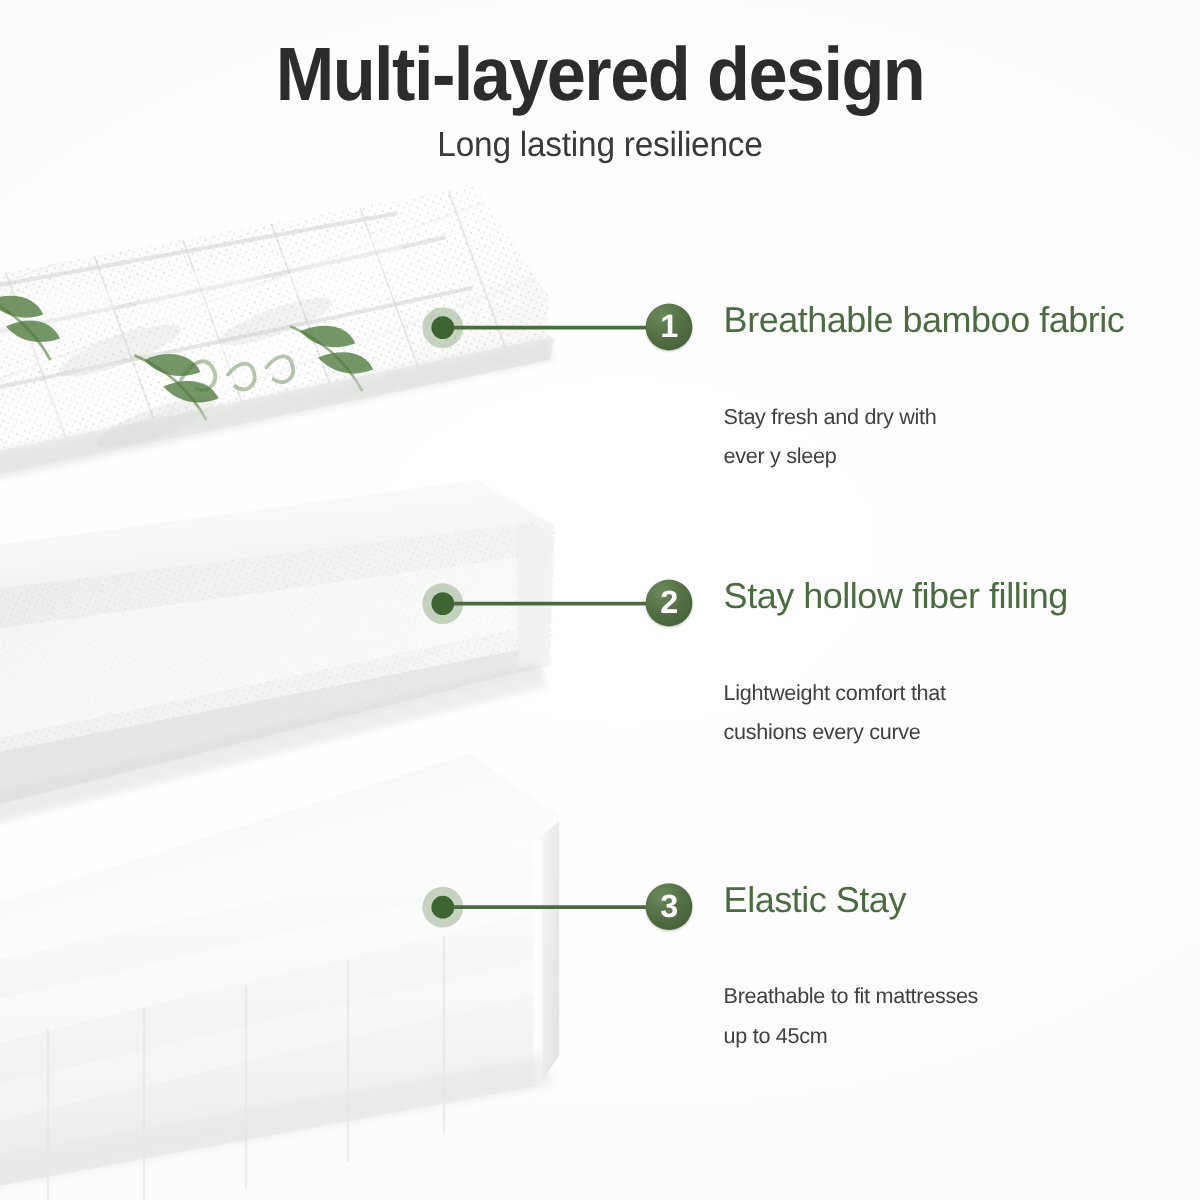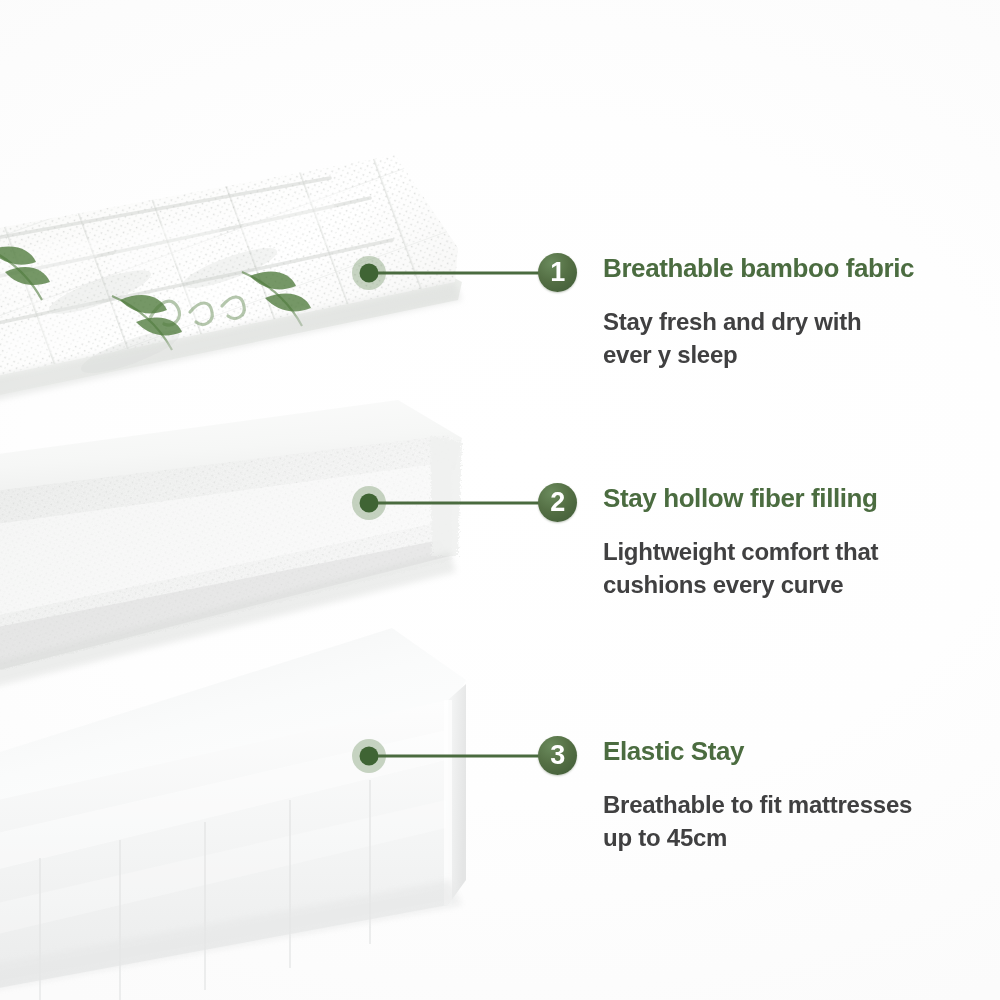--- a/index.html
+++ b/index.html
@@ -84,36 +84,37 @@
     color: #ffffff;
     font-size: 27px;
     line-height: 39px;
     font-weight: 600;
     text-align: center;
     letter-spacing: -0.5px;
   }
   .c-head {
     position: absolute;
     left: 603px;
-    font-size: 26px;
+    font-size: 30px;
     line-height: 36px;
-    font-weight: 700;
+    font-weight: 400;
     color: #4b6c40;
     letter-spacing: -0.4px;
     white-space: nowrap;
   }
   .c-body {
     position: absolute;
     left: 603px;
-    font-size: 24px;
+    font-size: 18px;
     line-height: 33px;
-    font-weight: 700;
+    font-weight: 400;
     color: #404041;
     letter-spacing: -0.25px;
     white-space: pre-line;
+    margin-top: 26px;
   }
 </style>
 </head>
 <body>
 
 <div id="canvas">
 
   <div class="photo">
     <svg width="520" height="1000" viewBox="0 0 520 1000" xmlns="http://www.w3.org/2000/svg">
       <defs>
@@ -279,20 +280,24 @@
           <path d="M205,822 L205,990"></path>
           <path d="M290,800 L290,968"></path>
           <path d="M370,780 L370,944"></path>
         </g>
 
         <path d="M-120,985 L450,880 L462,905 L-120,1010 Z" fill="#e6e7e7" opacity="0.6" filter="url(#soft)"></path>
       </g>
     </svg>
   </div>
 
+  <div class="header">
+    <h1 class="title">Multi-layered design</h1>
+    <p class="subtitle">Long lasting resilience</p>
+  </div>
 
   <div class="callout" style="top:253px;">
     <svg class="leader">
       <circle cx="29" cy="20" r="17" fill="#7d9a70" opacity="0.42"></circle>
       <circle cx="29" cy="20" r="9.5" fill="#3f6434"></circle>
       <line x1="38" y1="20" x2="200" y2="20" stroke="#4a6b3f" stroke-width="3.2"></line>
     </svg>
     <div class="badge" style="left:538px; top:0px;">1</div>
     <div class="c-head" style="top:-3px;">Breathable bamboo fabric</div>
     <div class="c-body" style="top:52px;">Stay fresh and dry with

